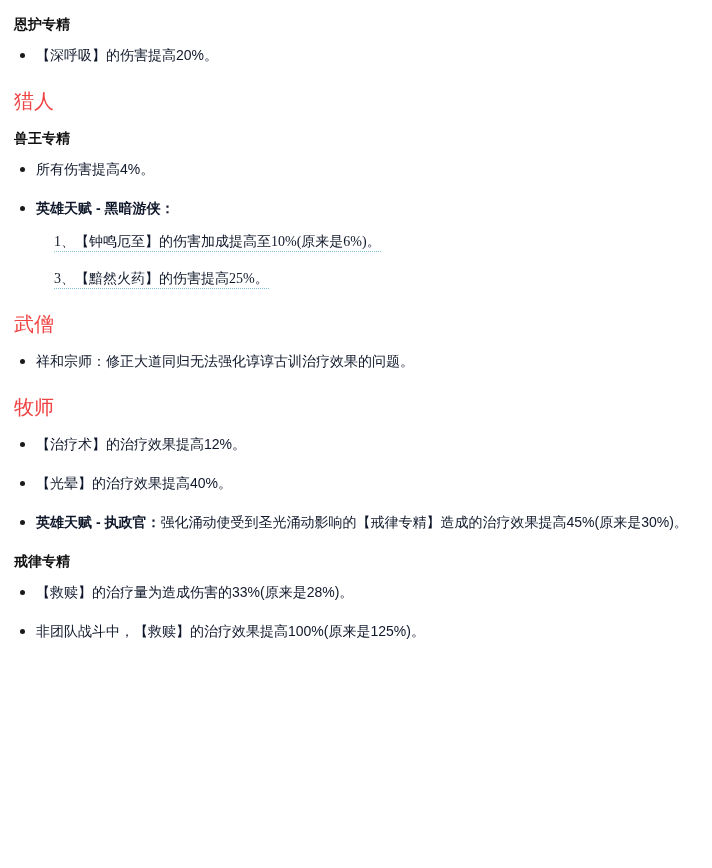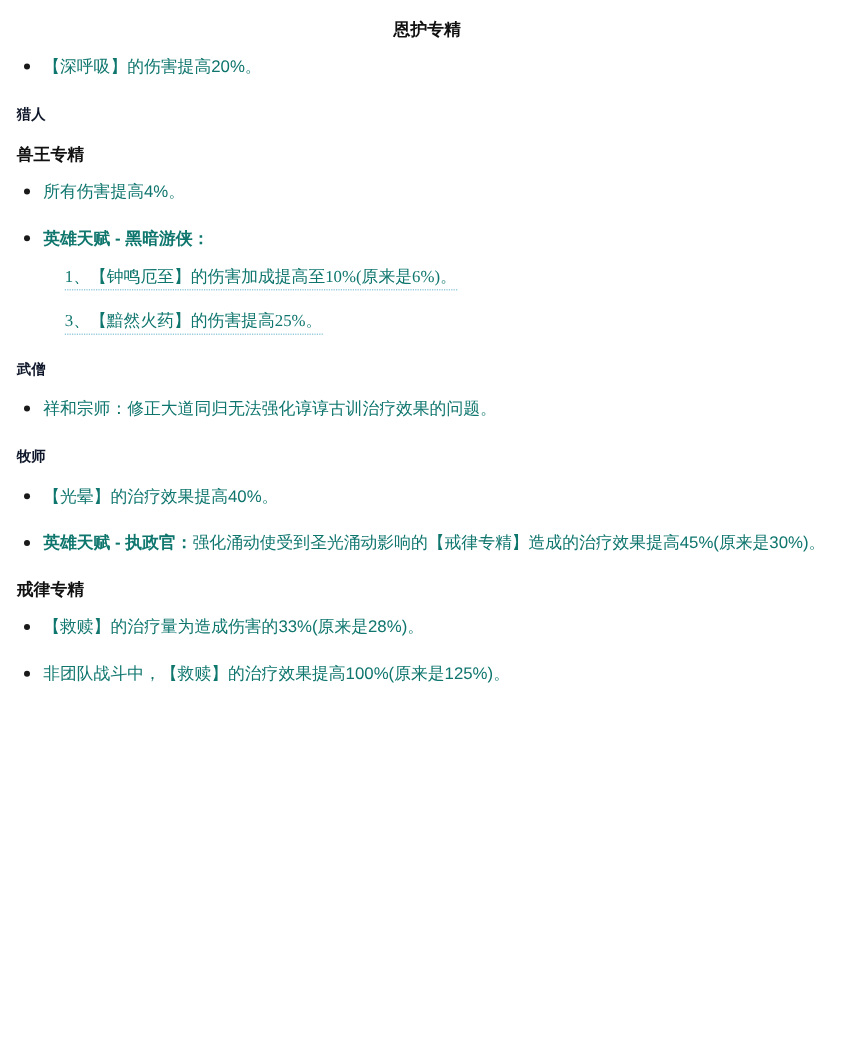--- a/index.html
+++ b/index.html
@@ -14,43 +14,43 @@
     color: #1a1a1a;
     font-size: 14px;
     line-height: 1.5;
   }
   .page {
     width: 712px;
     box-sizing: border-box;
     padding: 8px 14px 4px 14px;
   }
   .class-heading {
-    color: #0f172a;
-    font-size: 12px;
-    font-weight: bold;
+    color: #ef4444;
+    font-size: 20px;
+    font-weight: normal;
     margin: 22px 0 14px 0;
     line-height: 1.3;
   }
   .spec-heading {
     font-size: 14px;
     font-weight: bold;
     color: #111111;
     margin: 14px 0 10px 0;
   }
   ul.bullets {
     list-style: none;
     margin: 0 0 0 0;
     padding: 0;
   }
   ul.bullets > li {
     position: relative;
     padding-left: 22px;
     margin: 0 0 18px 0;
     font-size: 14px;
-    color: #0f766e;
+    color: #0f172a;
   }
   ul.bullets > li::before {
     content: "";
     position: absolute;
     left: 6px;
     top: 8px;
     width: 5px;
     height: 5px;
     background: #1a1a1a;
     border-radius: 50%;
@@ -72,21 +72,20 @@
     font-size: 14px;
     font-family: Liberation Serif, serif;
   }
   .sublist > li .dotted {
     border-bottom: 1px dotted #7fbfd4;
     padding-bottom: 2px;
     display: inline;
   }
   .first-heading {
     margin-top: 6px;
-    text-align: center;
   }
 </style>
 </head>
 <body>
 
 <div class="page">
 
   <div>
     <div class="spec-heading first-heading">恩护专精</div>
     <ul class="bullets">
@@ -112,20 +111,21 @@
   <div>
     <div class="class-heading">武僧</div>
     <ul class="bullets">
       <li><span>祥和宗师：修正大道同归无法强化谆谆古训治疗效果的问题。</span></li>
     </ul>
   </div>
 
   <div>
     <div class="class-heading">牧师</div>
     <ul class="bullets">
+      <li><span>【治疗术】的治疗效果提高12%。</span></li>
       <li><span>【光晕】的治疗效果提高40%。</span></li>
       <li><span class="bold-lead">英雄天赋 - 执政官：</span><span>强化涌动使受到圣光涌动影响的【戒律专精】造成的治疗效果提高45%(原来是30%)。</span></li>
     </ul>
   </div>
 
   <div>
     <div class="spec-heading">戒律专精</div>
     <ul class="bullets">
       <li class="tight"><span>【救赎】的治疗量为造成伤害的33%(原来是28%)。</span></li>
       <li class="tight"><span>非团队战斗中，【救赎】的治疗效果提高100%(原来是125%)。</span></li>

